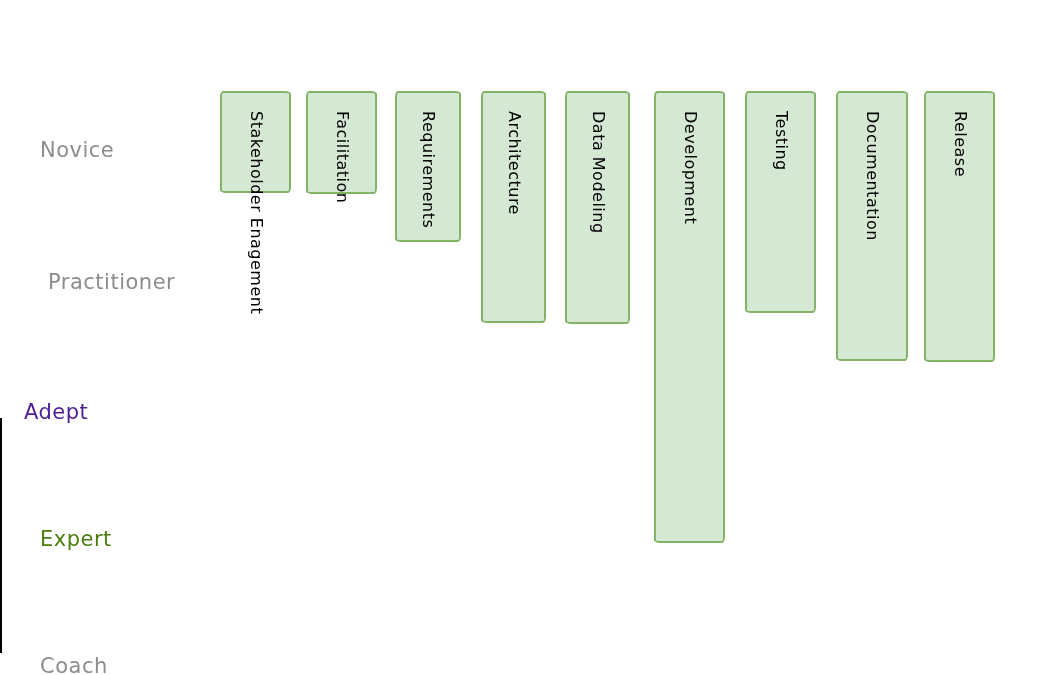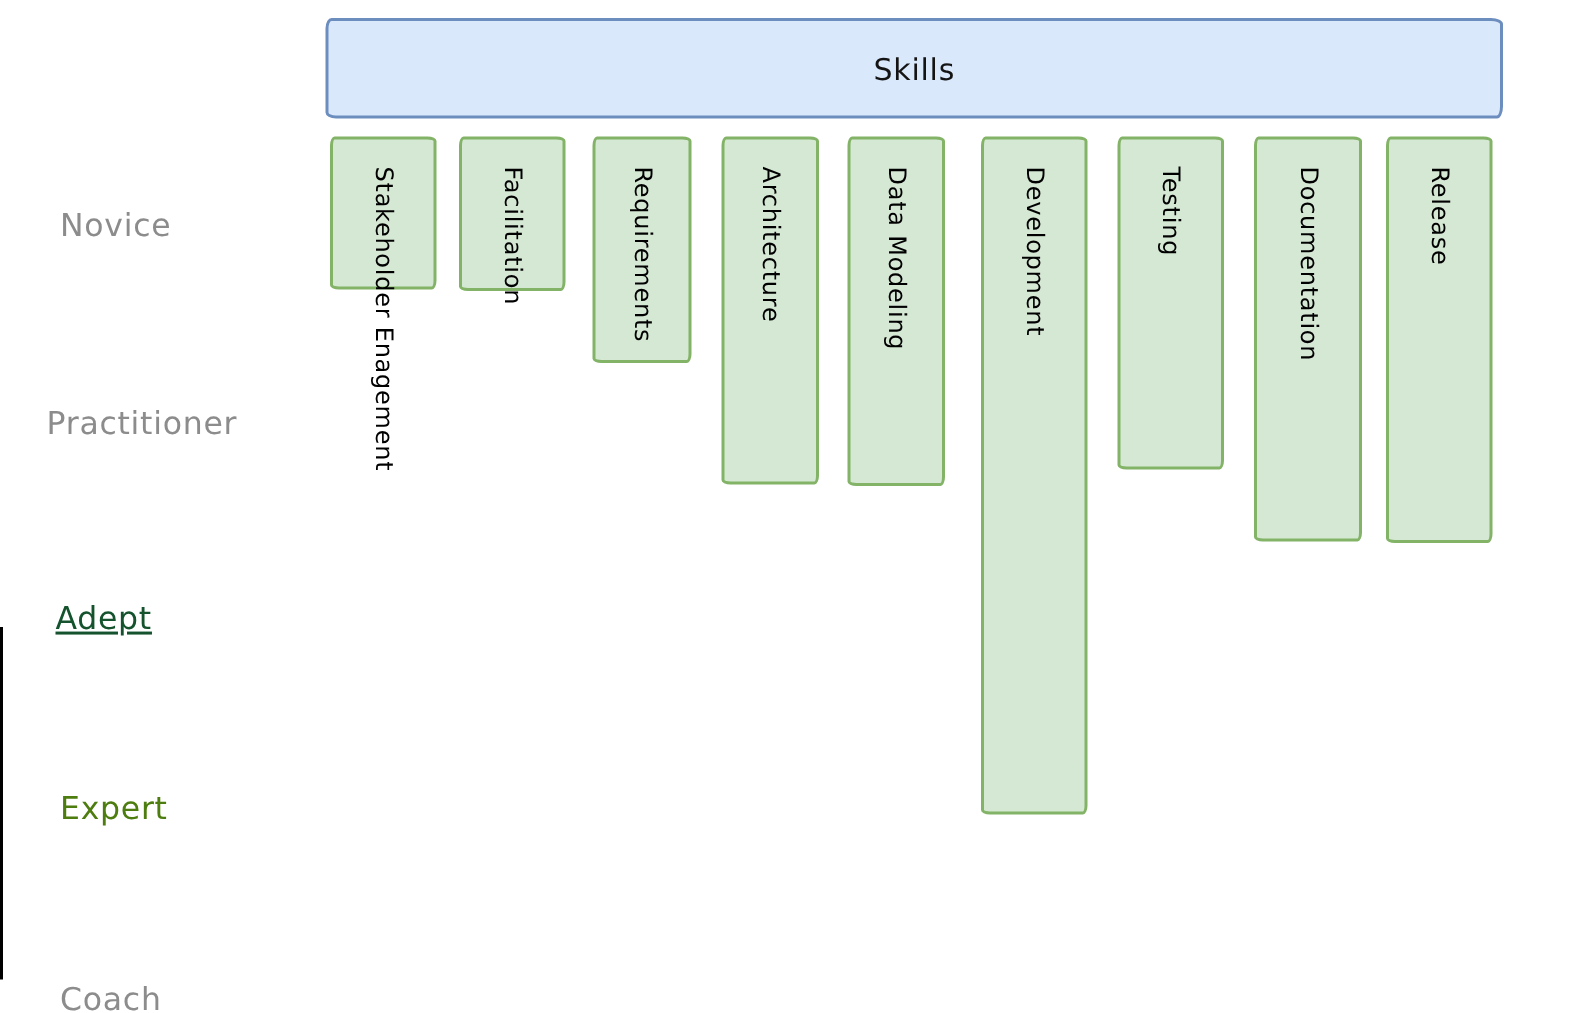--- a/index.html
+++ b/index.html
@@ -26,27 +26,24 @@
   .bar-label{
     writing-mode:vertical-rl;text-orientation:mixed;white-space:nowrap;
     font-size:16px;line-height:1.25;color:#000;letter-spacing:.5px;
   }
   .edge-line{position:absolute;}
 </style>
 </head>
 <body>
 
 <div class="stage" id="stage">
-  <div class="header" style="left: 217px; top: 12px; width: 785px; height: 67px; background: rgb(218, 232, 252); border-color: rgb(108, 142, 191);">
-    <span>Skills</span>
-  </div>
   <div id="levels">
       <div class="level-label" style="left: 40px; top: 151px; color: rgb(140, 140, 140);">Novice</div>
-      <div class="level-label" style="left: 31px; top: 283px; color: rgb(140, 140, 140);">Practitioner</div>
-      <div class="level-label" style="left: 37px; top: 413px; color: #14532d; text-decoration: underline;">Adept</div>
+      <div class="level-label" style="left: 48px; top: 283px; color: rgb(140, 140, 140);">Practitioner</div>
+      <div class="level-label" style="left: 24px; top: 413px; color: #4c1d95;">Adept</div>
       <div class="level-label" style="left: 40px; top: 540px; color: #4d7c0f;">Expert</div>
       <div class="level-label" style="left: 40px; top: 667px; color: rgb(140, 140, 140);">Coach</div>
     </div>
   <div id="bars">
       <div class="bar" style="left: 220px; top: 91px; width: 71px; height: 102px; background: rgb(213, 232, 212); border-color: rgb(130, 179, 102);">
         <span class="bar-label" style="color: rgb(0, 0, 0);">Stakeholder Enagement</span>
       </div>
       <div class="bar" style="left: 306px; top: 91px; width: 71px; height: 103px; background: rgb(213, 232, 212); border-color: rgb(130, 179, 102);">
         <span class="bar-label" style="color: rgb(0, 0, 0);">Facilitation</span>
       </div>

